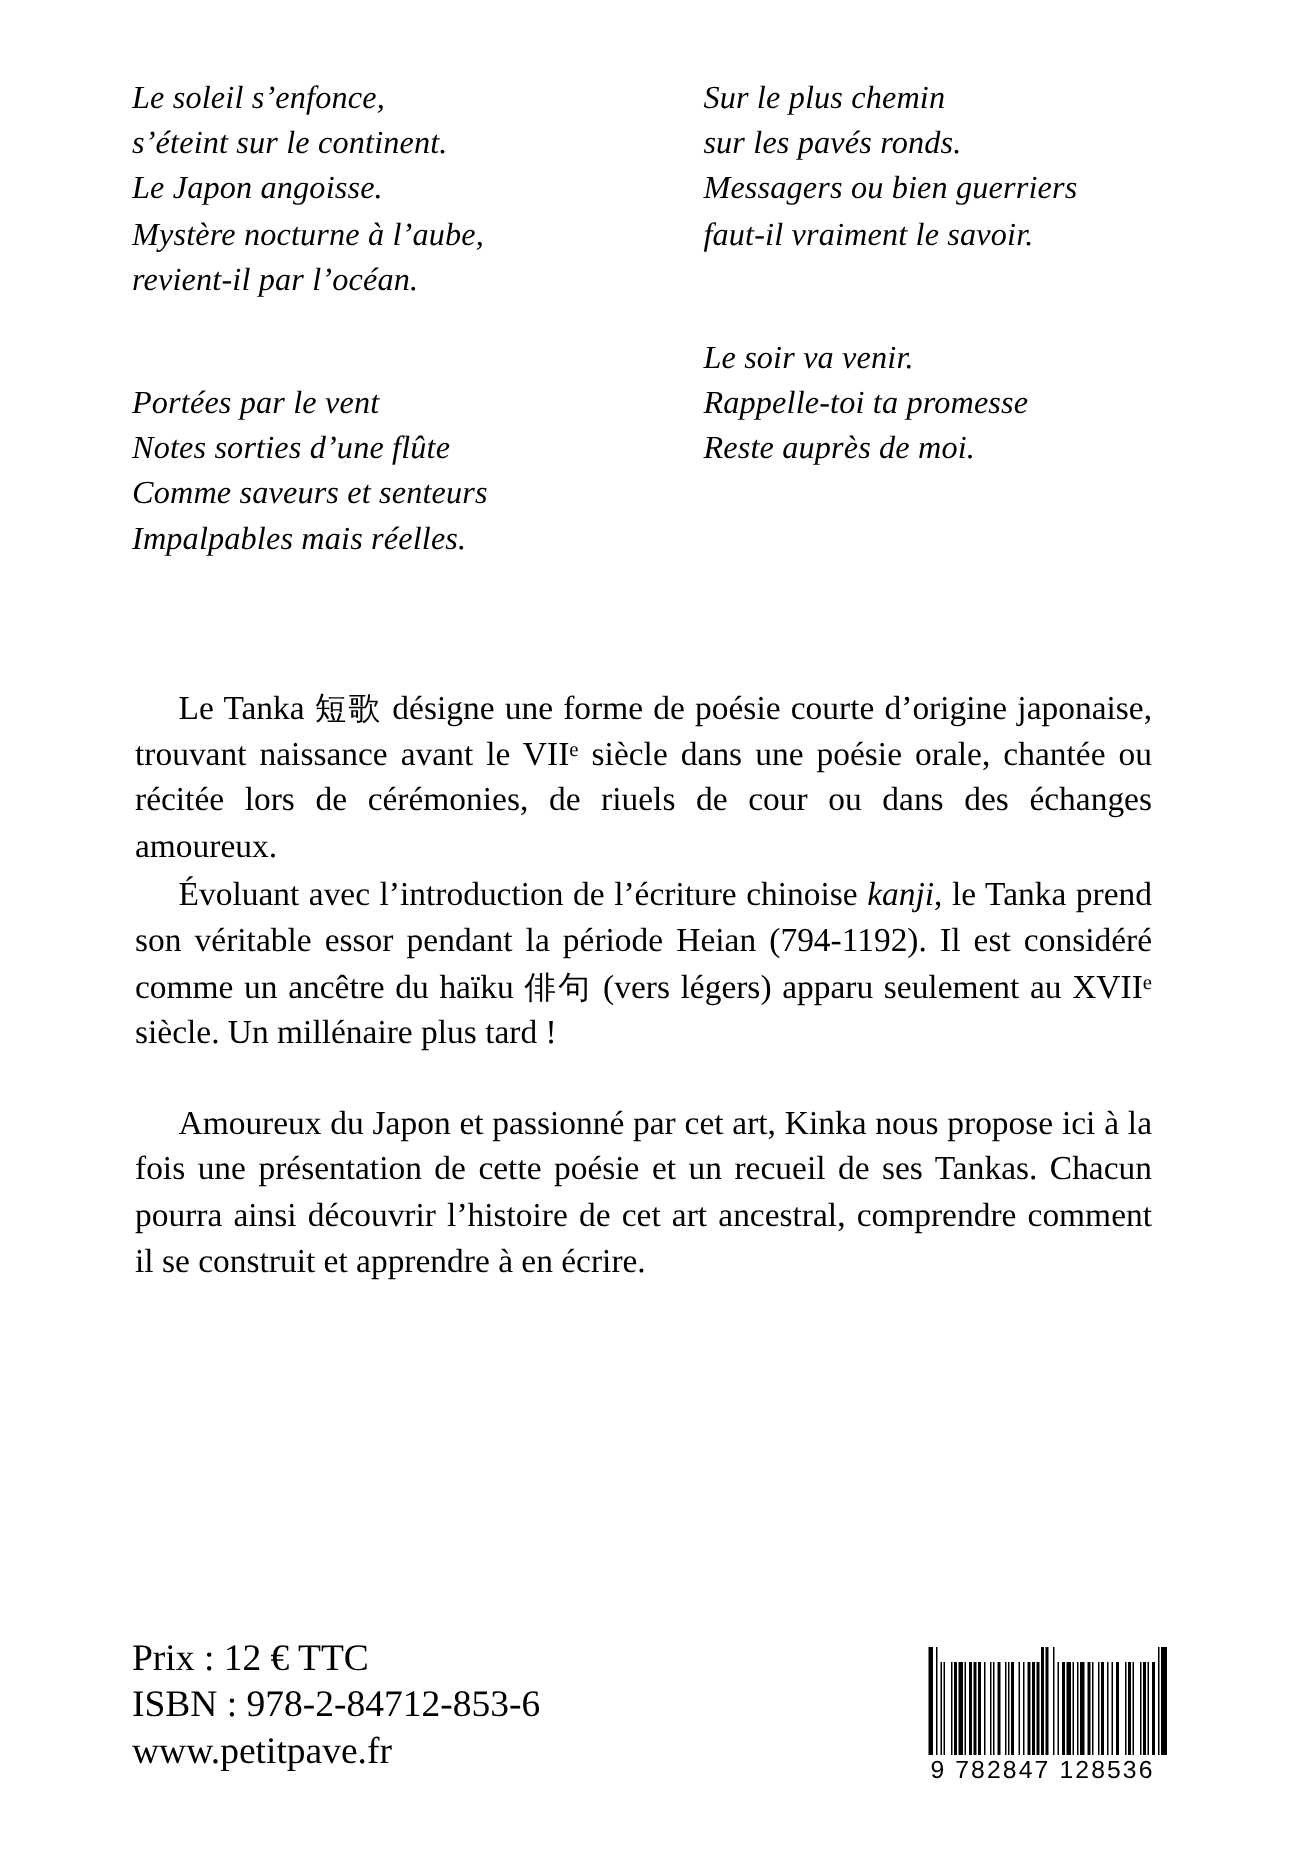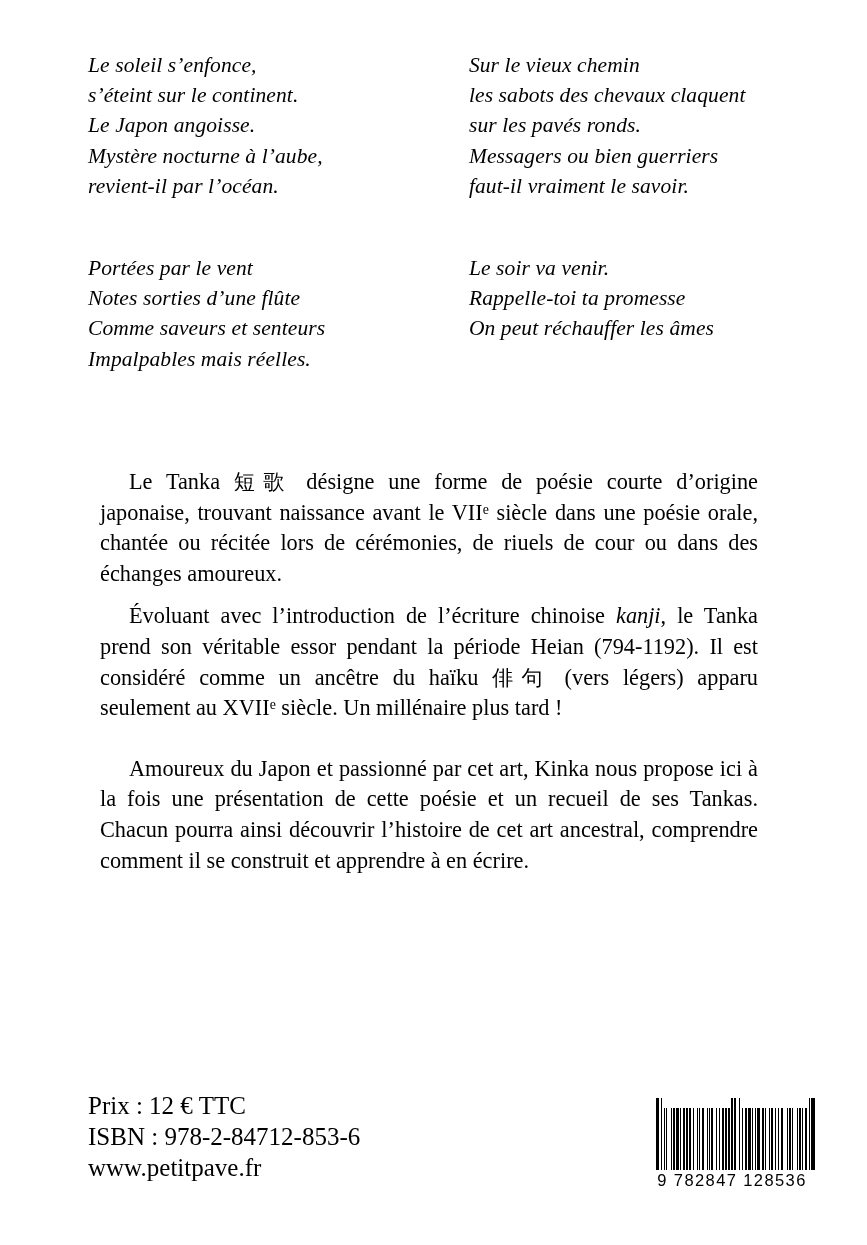--- a/index.html
+++ b/index.html
@@ -59,21 +59,21 @@
     left: 88px;
     top: 455px;
     width: 682px;
     font-size: 22.3px;
     line-height: 30.6px;
     text-align: justify;
     text-justify: inter-word;
     hyphens: manual;
   }
   .prose p {
-    margin: 12px;
+    margin: 2px;
     text-indent: 29px;
   }
   .prose p.gap-before {
     margin-top: 30px;
   }
   .prose .it {
     font-style: italic;
   }
   .prose sup {
     font-size: 0.62em;
@@ -96,21 +96,21 @@
     font-size: 25px;
     line-height: 31px;
   }
   .footer-info .line {
     white-space: nowrap;
   }
 
   
   .barcode-wrap {
     position: absolute;
-    left: 648px;
+    left: 611px;
     top: 1098px;
     width: 168px;
   }
   .barcode-bars {
     height: 72px;
     display: flex;
     align-items: flex-end;
     gap: 0;
     margin-left: 8px;
   }
@@ -144,30 +144,29 @@
       <div class="poem">
         <div class="line">Portées par le vent</div>
         <div class="line">Notes sorties d’une flûte</div>
         <div class="line">Comme saveurs et senteurs</div>
         <div class="line">Impalpables mais réelles.</div>
       </div>
     </div>
 
     <div class="poem-col right">
       <div class="poem">
-        <div class="line">Sur le vieux chemin</div>
-        <div class="line">les sabots des chevaux claquent</div>
+        <div class="line">Sur le plus chemin</div>
         <div class="line">sur les pavés ronds.</div>
         <div class="line">Messagers ou bien guerriers</div>
         <div class="line">faut-il vraiment le savoir.</div>
       </div>
       <div class="poem">
         <div class="line">Le soir va venir.</div>
         <div class="line">Rappelle-toi ta promesse</div>
-        <div class="line">On peut réchauffer les âmes</div>
+        <div class="line">Reste auprès de moi.</div>
       </div>
     </div>
 
   </div>
 
   <div class="prose">
 
     <p><span>Le Tanka </span><span class="kanji">短歌</span><span> désigne une forme de poésie courte d’origine japonaise, trouvant naissance avant le VII</span><sup>e</sup><span> siècle dans une poésie orale, chantée ou récitée lors de cérémonies, de ri­uels de cour ou dans des échanges amoureux.</span></p>
 
     <p><span>Évoluant avec l’introduction de l’écriture chinoise </span><span class="it">kanji</span><span>, le Tanka prend son véritable essor pendant la période Heian (794-1192). Il est considéré comme un ancêtre du haïku </span><span class="kanji">俳句</span><span> (vers légers) apparu seulement au XVII</span><sup>e</sup><span> siècle. Un millénaire plus tard !</span></p>

